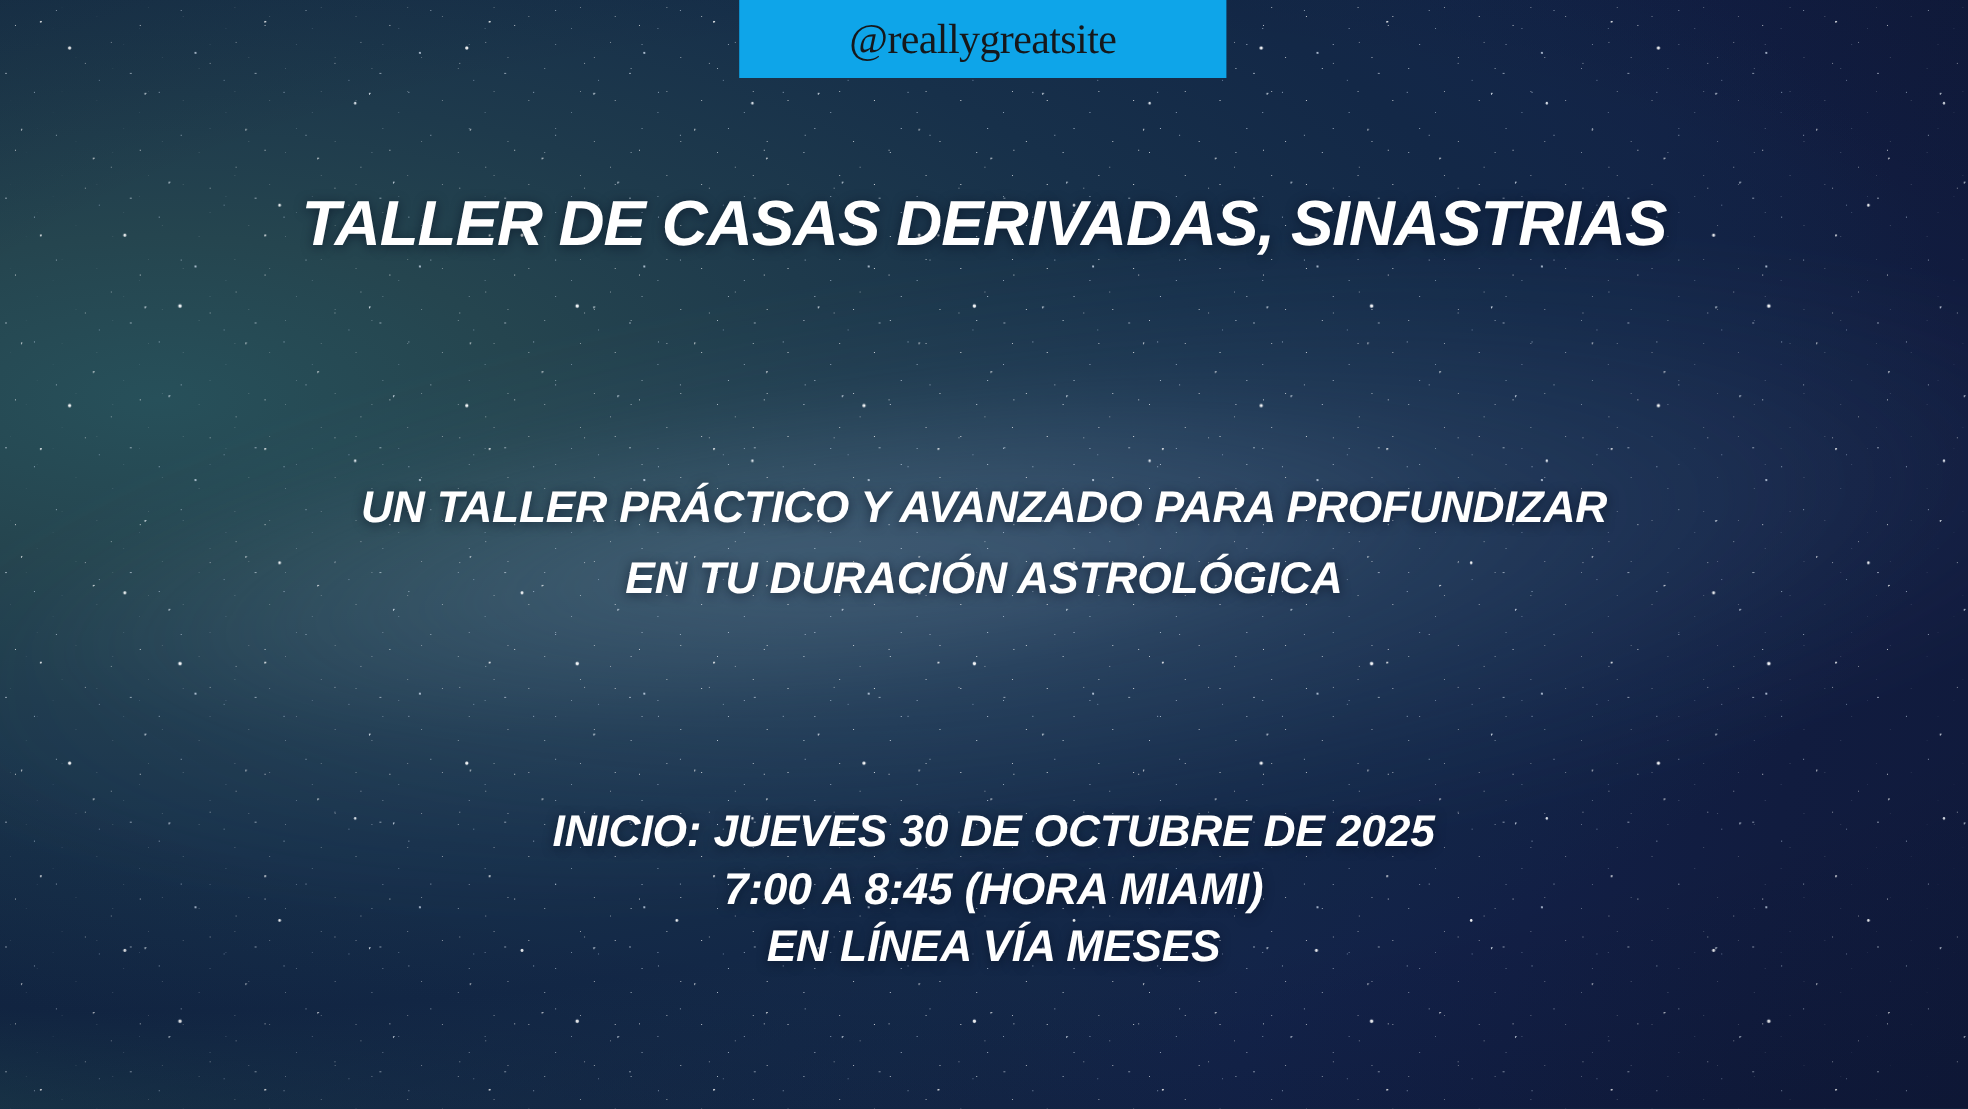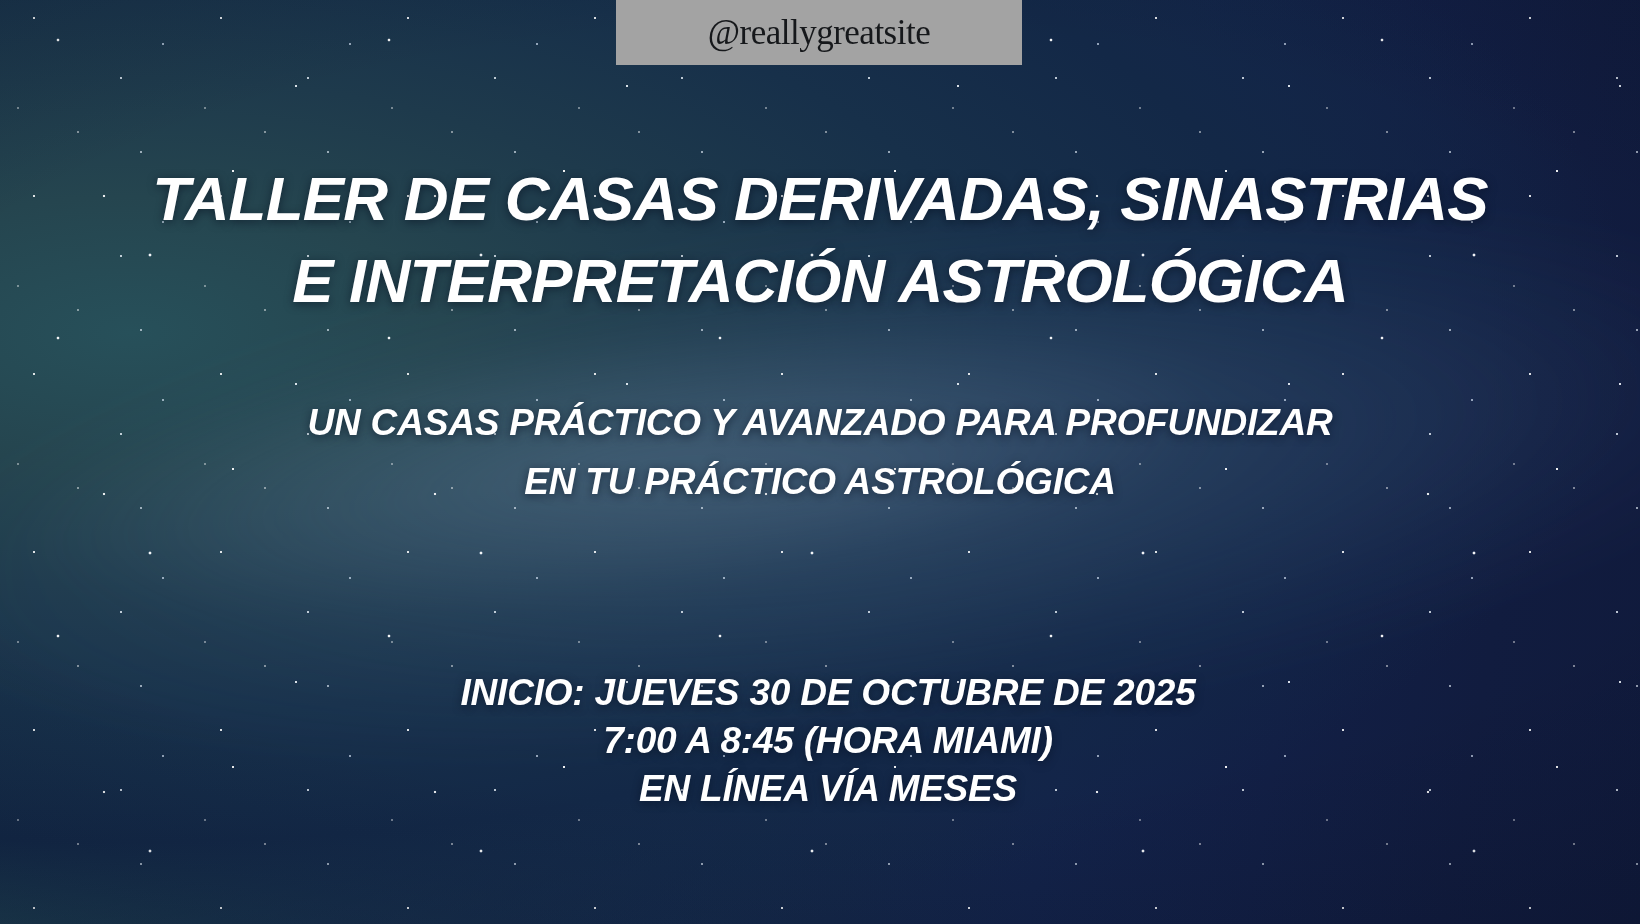--- a/index.html
+++ b/index.html
@@ -116,21 +116,21 @@
             mask-image: linear-gradient(100deg, transparent 0%, rgba(0,0,0,0.25) 14%, rgba(0,0,0,0.95) 40%, #000 52%, rgba(0,0,0,0.9) 64%, rgba(0,0,0,0.35) 84%, transparent 100%);
   }
 
   
   .handle-banner {
     position: absolute;
     left: 616px;
     top: 0;
     width: 406px;
     height: 65px;
-    background: #a3a3a3;
+    background: #0ea5e9;
     display: flex;
     align-items: center;
     justify-content: center;
     z-index: 6;
   }
   .handle-text {
     font-family: "Liberation Serif", "DejaVu Serif", serif;
     font-size: 35px;
     letter-spacing: -0.5px;
     color: #16181b;
@@ -145,21 +145,21 @@
     z-index: 5;
     color: #ffffff;
     text-align: center;
   }
 
   .headline {
     position: absolute;
     left: 0;
     right: 0;
     top: 116px;
-    font-size: 62px;
+    font-size: 53px;
     font-weight: bold;
     font-style: italic;
     line-height: 1.33;
     letter-spacing: -0.8px;
     text-shadow: 0 2px 10px rgba(5,12,30,0.55);
     padding: 0 34px;
   }
   .headline .line { display: block; white-space: nowrap; }
 
   .subhead {
@@ -204,26 +204,25 @@
   <div class="sky-vignette"></div>
 
   <div class="handle-banner">
     <span class="handle-text">@reallygreatsite</span>
   </div>
 
   <div class="content">
 
     <h1 class="headline">
       <span class="line">TALLER DE CASAS DERIVADAS, SINASTRIAS</span>
-      <span class="line">E INTERPRETACIÓN ASTROLÓGICA</span>
     </h1>
 
     <div class="subhead">
-      <span class="line">UN CASAS PRÁCTICO Y AVANZADO PARA PROFUNDIZAR</span>
-      <span class="line">EN TU PRÁCTICO ASTROLÓGICA</span>
+      <span class="line">UN TALLER PRÁCTICO Y AVANZADO PARA PROFUNDIZAR</span>
+      <span class="line">EN TU DURACIÓN ASTROLÓGICA</span>
     </div>
 
     <div class="details">
       <span class="line">INICIO: JUEVES 30 DE OCTUBRE DE 2025</span>
       <span class="line">7:00 A 8:45 (HORA MIAMI)</span>
       <span class="line">EN LÍNEA VÍA MESES</span>
     </div>
 
   </div>
 </div>

